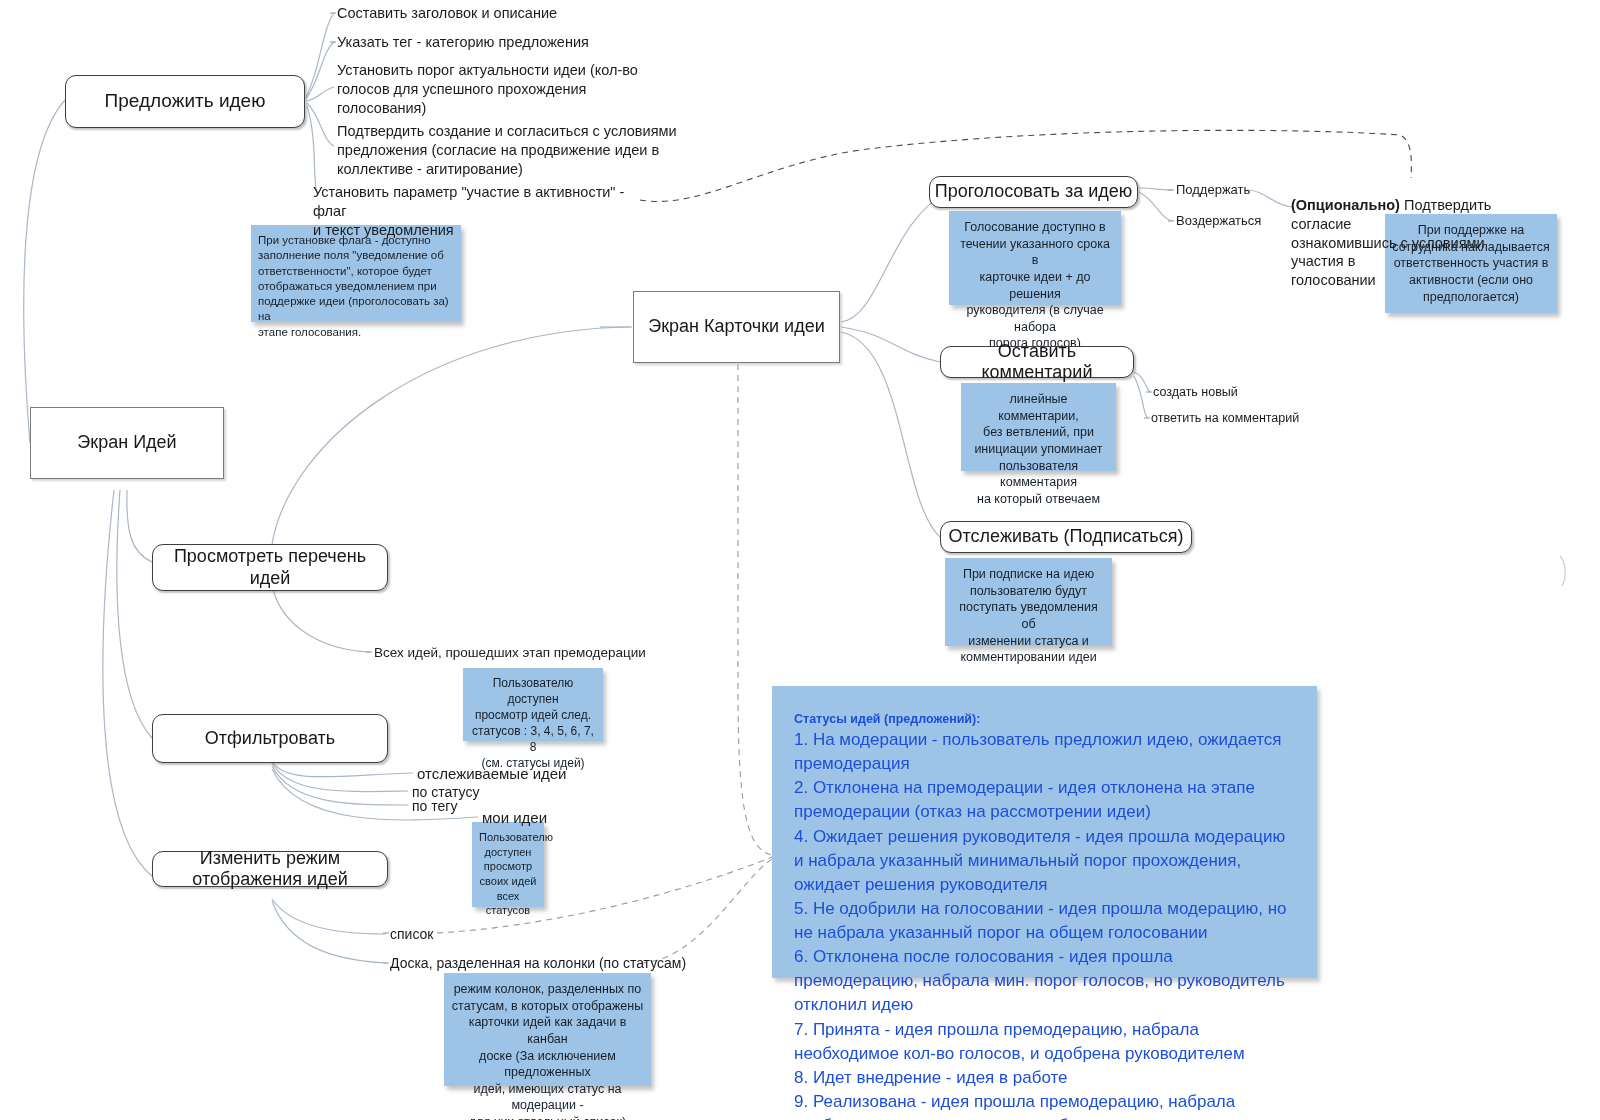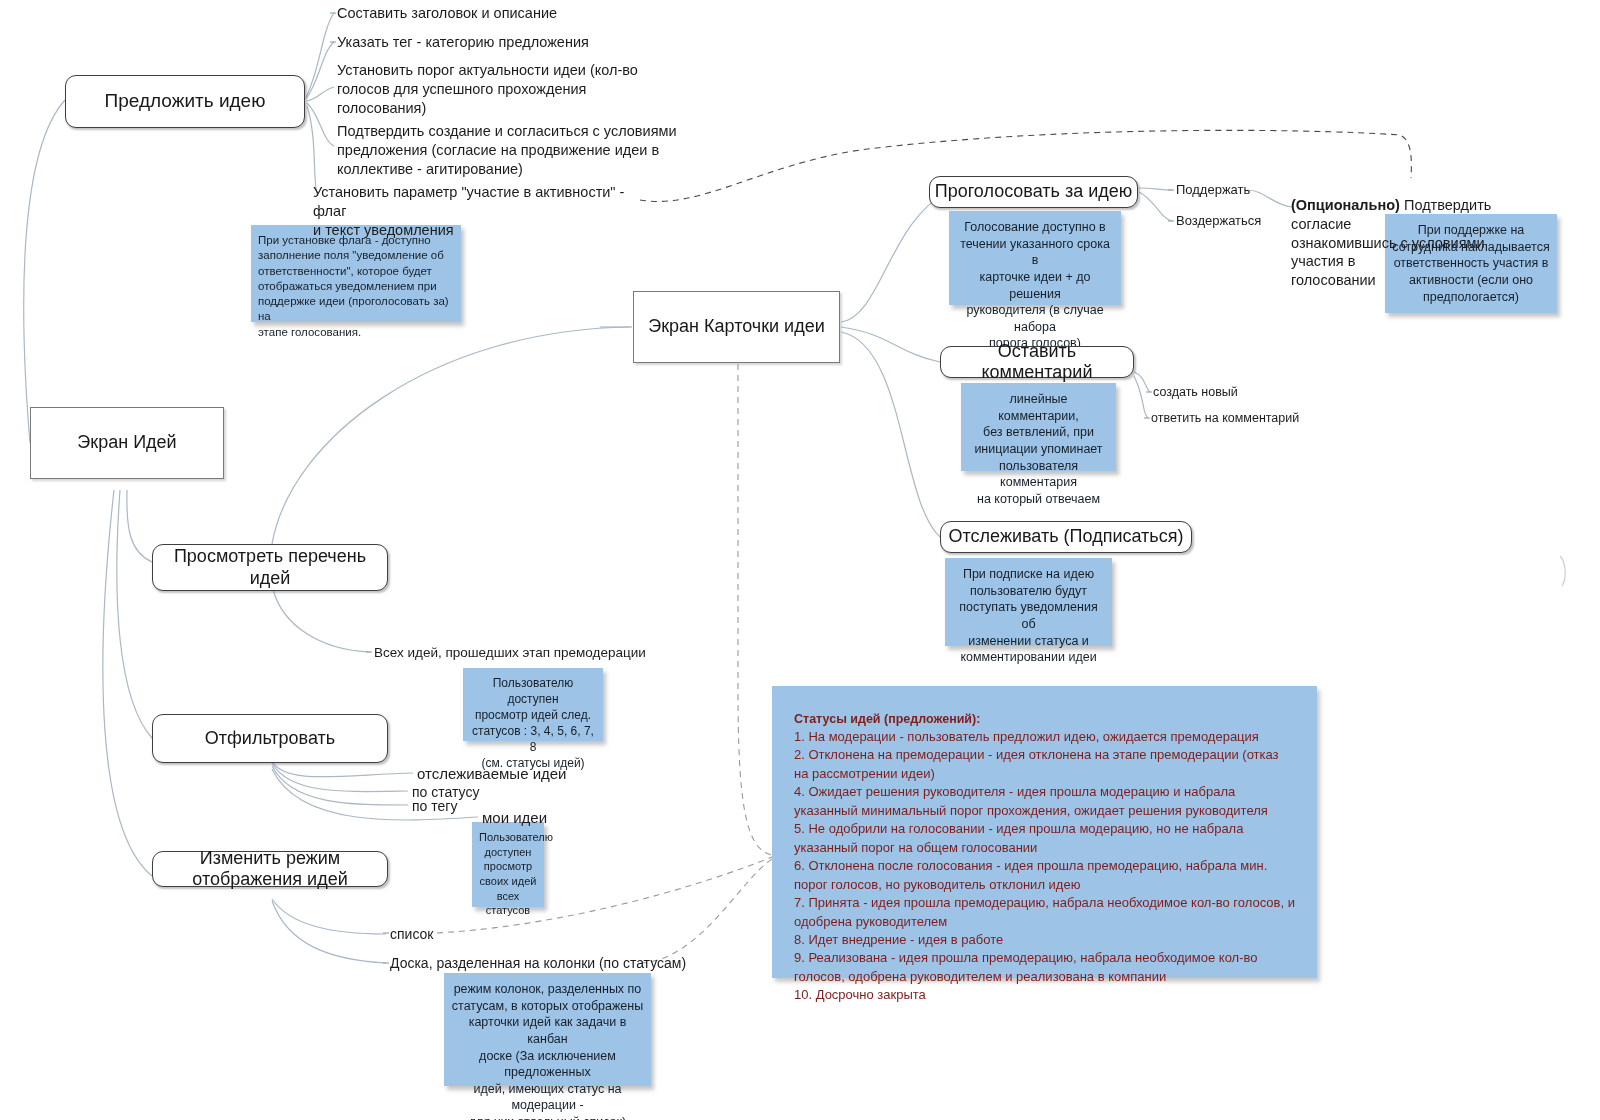--- a/index.html
+++ b/index.html
@@ -62,27 +62,27 @@
     padding:8px 7px;
     white-space:pre-line;
   }
   .note.left{ text-align:left; }
 
   
   #status-panel{
     position:absolute;
     box-sizing:border-box;
     background:#9dc3e6;
-    color:#7f1d1d;
+    color:#1d4ed8;
     z-index:2;
     box-shadow:3px 4px 4px rgba(150,150,150,.5);
     padding:26px 22px;
   }
   #status-panel .st-title{ font-weight:bold; font-size:12.5px; margin-bottom:2px;}
-  #status-panel .st-line{ font-size:13px; line-height:1.42; }
+  #status-panel .st-line{ font-size:17px; line-height:1.42; }
   .bold{font-weight:bold;}
 </style>
 </head>
 <body>
 
 <div id="canvas">
 
   <svg id="edges" viewBox="0 0 1600 1120">
     <g fill="none" stroke="#a9b7c6" stroke-width="1.2">
 

